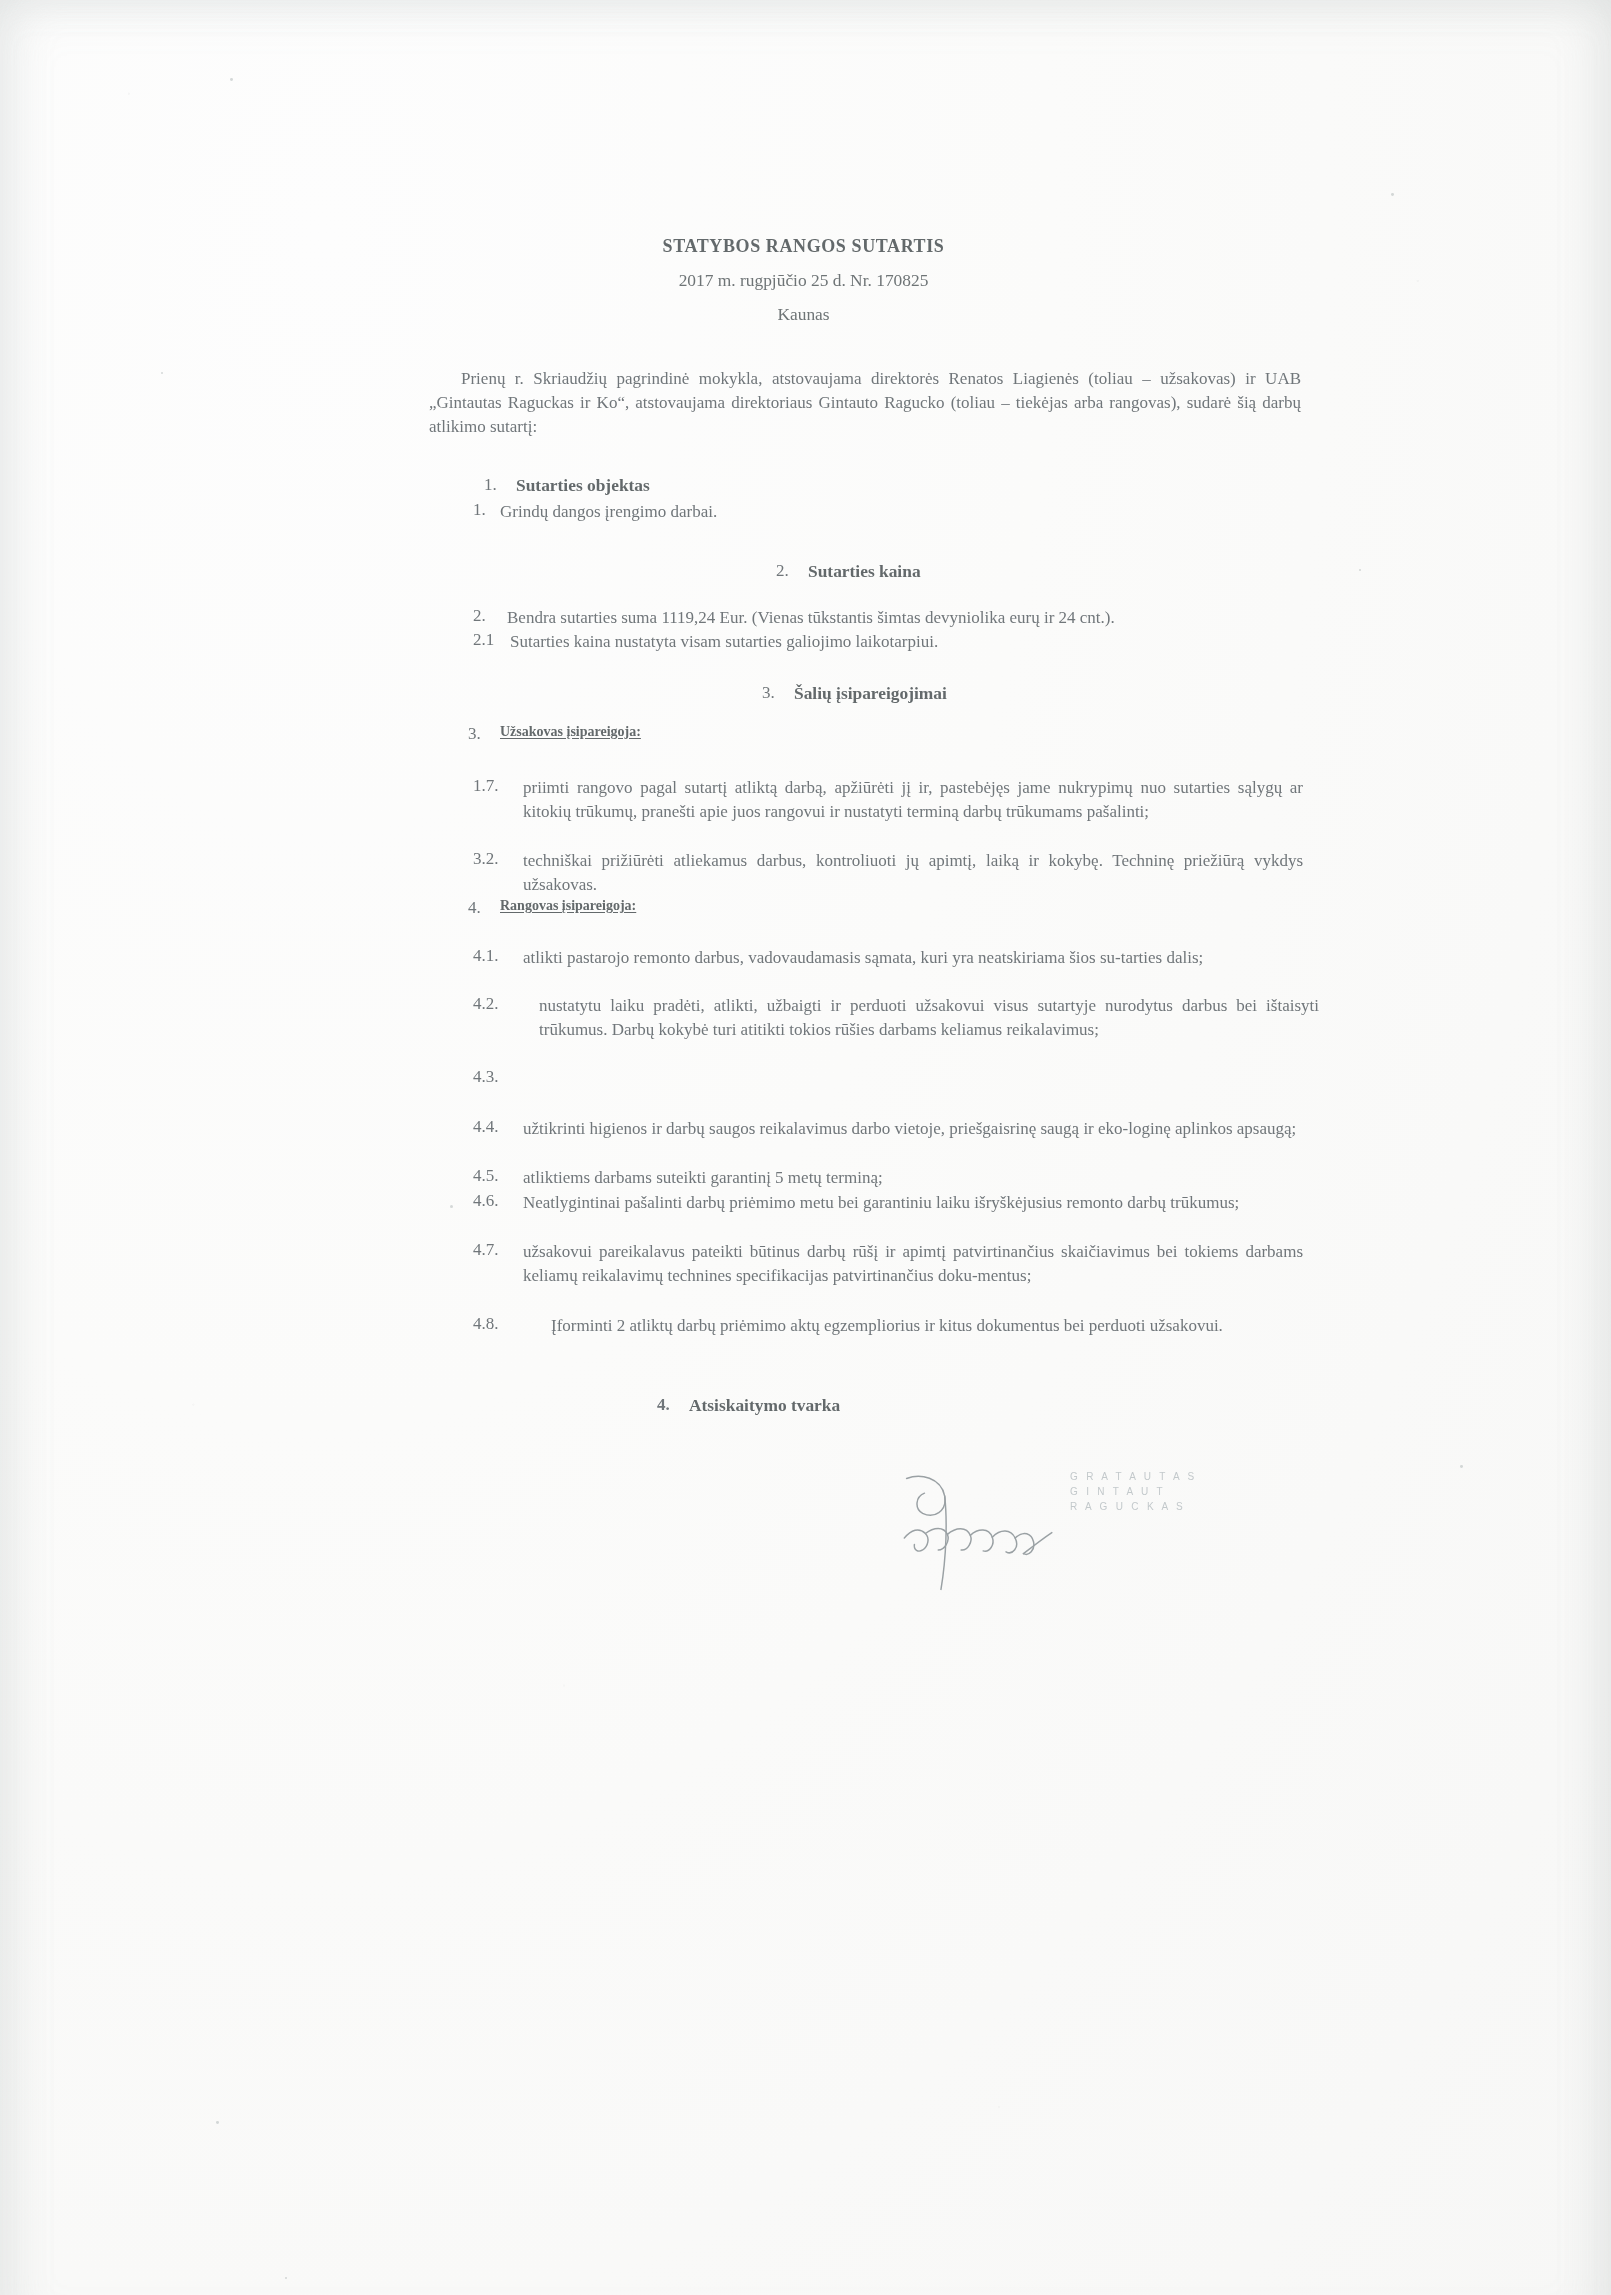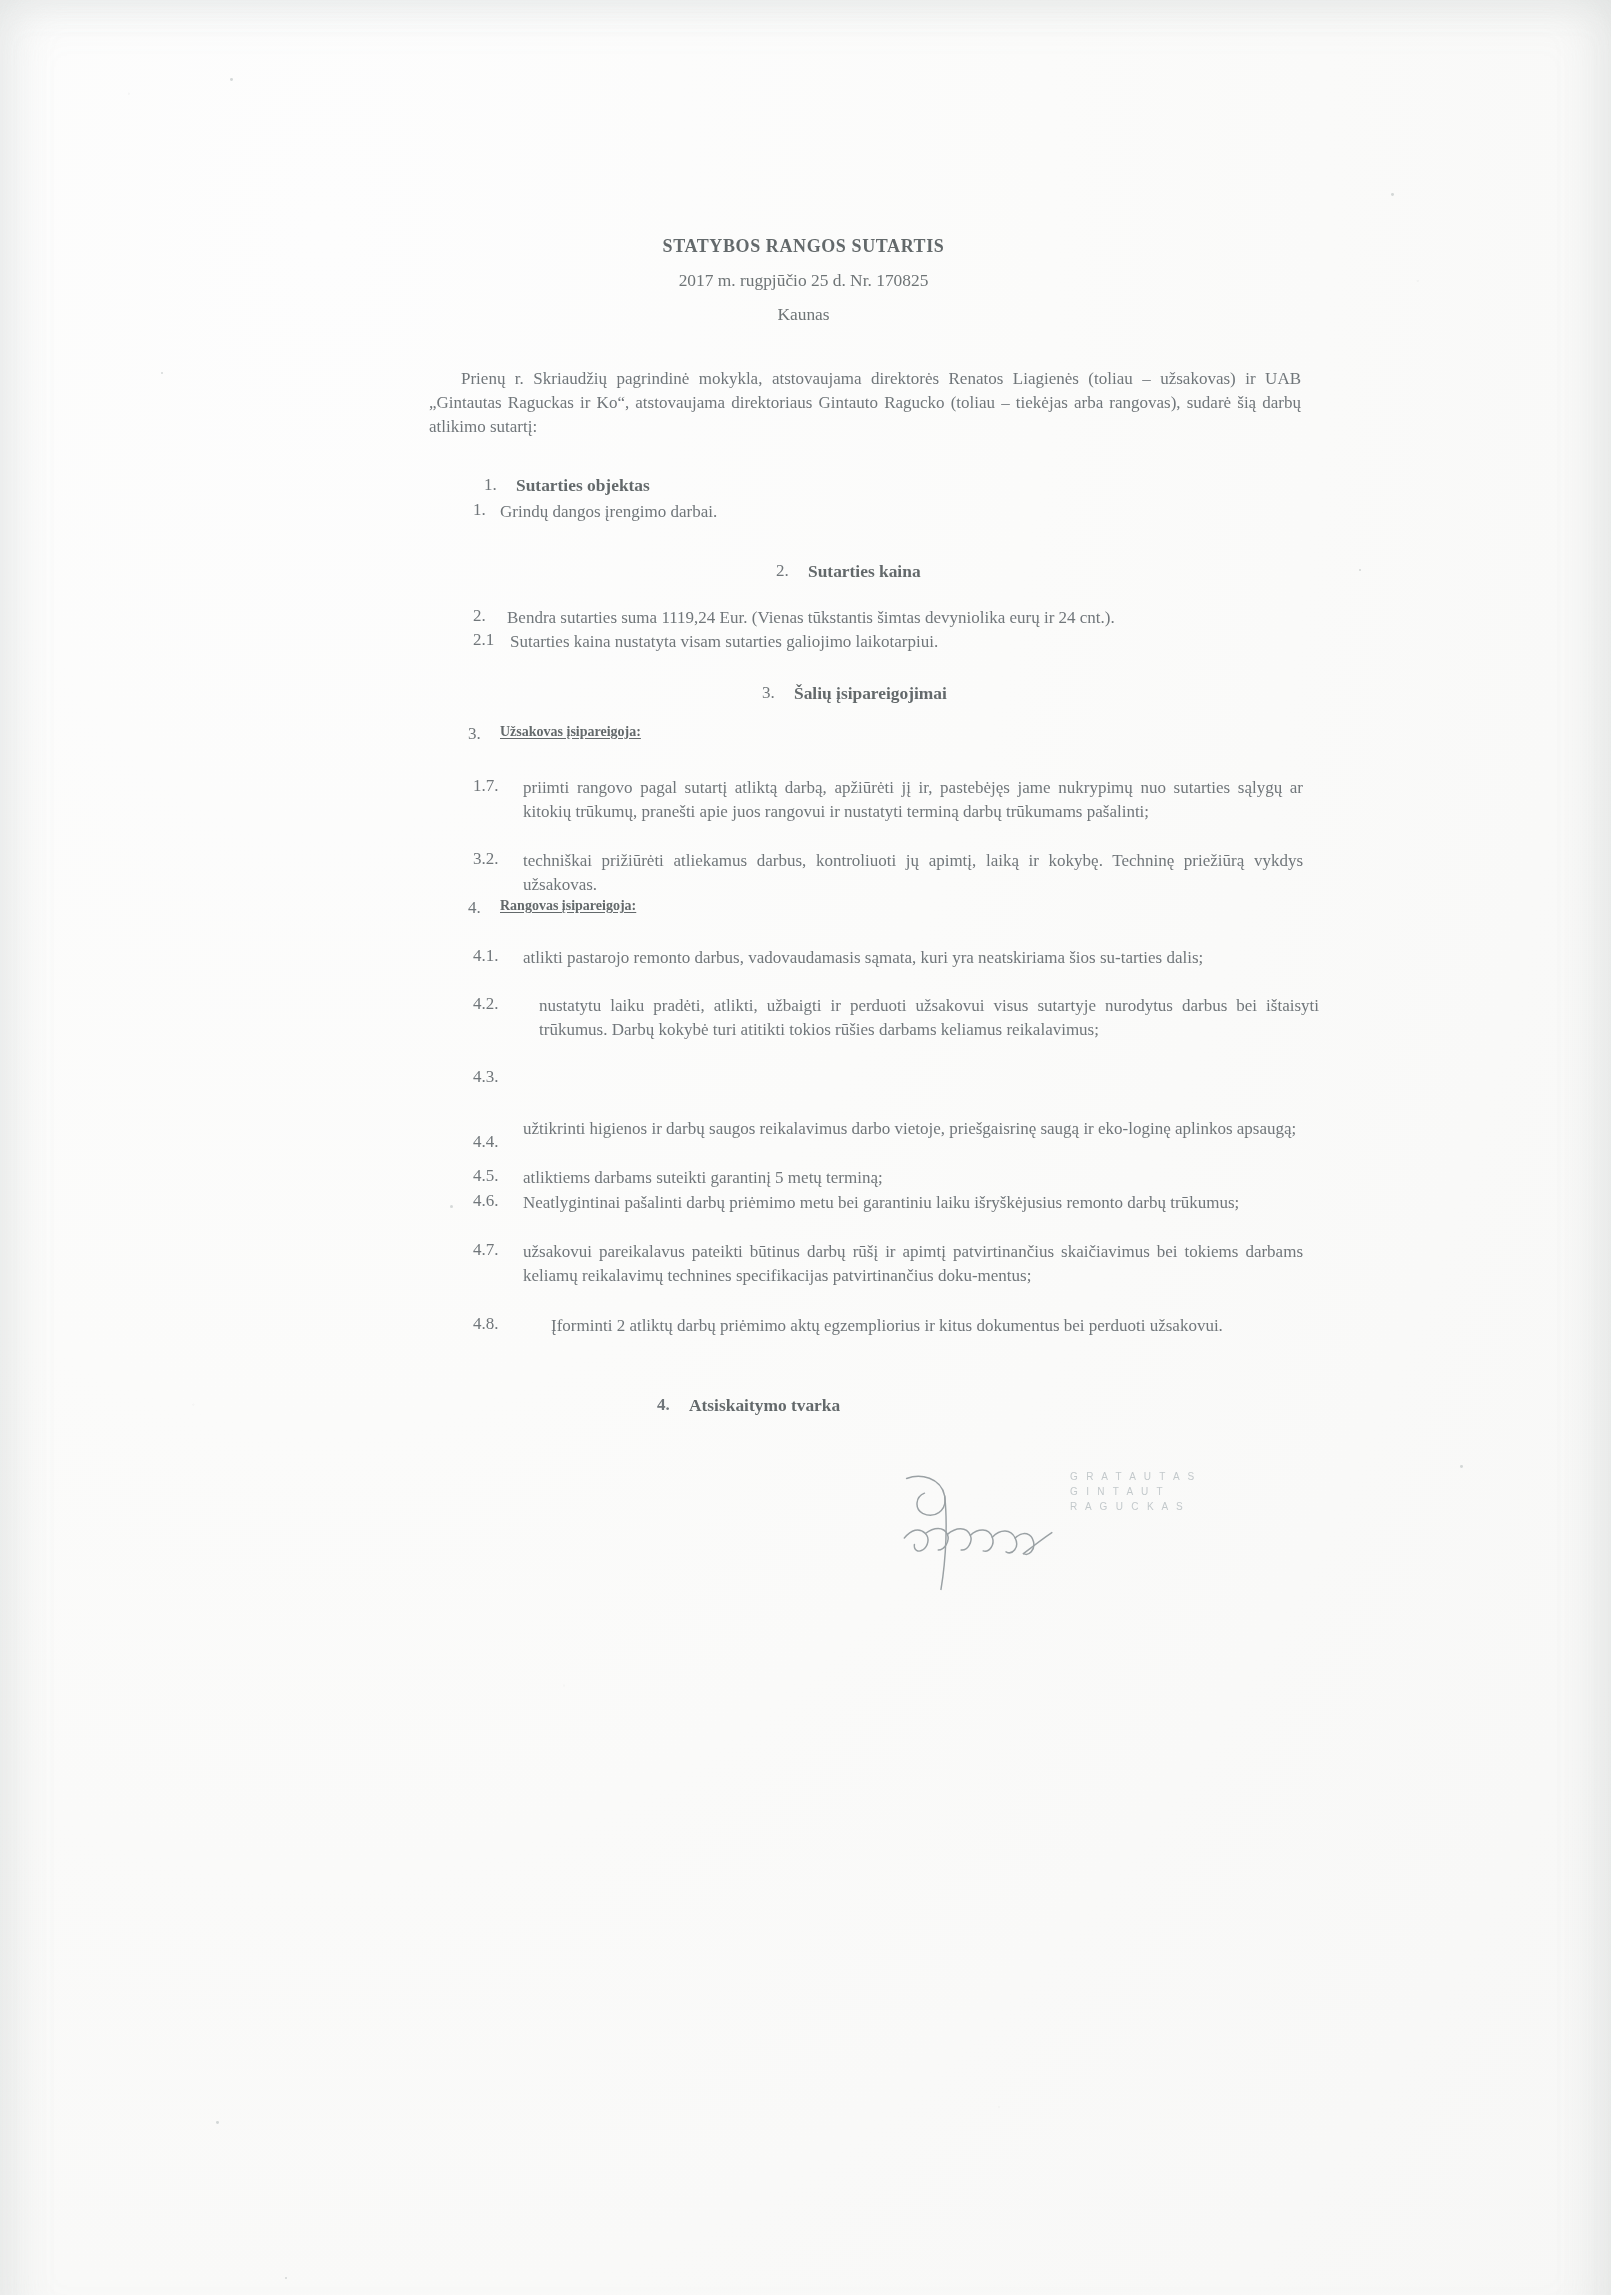--- a/index.html
+++ b/index.html
@@ -185,21 +185,21 @@
     <div class="blk sect-head-u" style="left:500px; top:898px;">Rangovas įsipareigoja:</div>
 
     <div class="num" style="left:473px; top:946px;">4.1.</div>
     <div class="item" style="left:523px; top:946px; width:780px; text-align:justify;">atlikti pastarojo remonto darbus, vadovaudamasis sąmata, kuri yra neatskiriama šios su-tarties dalis;</div>
 
     <div class="num" style="left:473px; top:994px;">4.2.</div>
     <div class="item" style="left:523px; top:994px; width:780px; text-align:justify;margin-left:16px;">nustatytu laiku pradėti, atlikti, užbaigti ir perduoti užsakovui visus sutartyje nurodytus darbus bei ištaisyti trūkumus. Darbų kokybė turi atitikti tokios rūšies darbams keliamus reikalavimus;</div>
 
     <div class="num" style="left:473px; top:1067px;">4.3.</div>
 
-    <div class="num" style="left:473px; top:1117px;margin-top:15px;">4.4.</div>
+    <div class="num" style="left:473px; top:1117px;">4.4.</div>
     <div class="item" style="left:523px; top:1117px; width:780px; text-align:justify;">užtikrinti higienos ir darbų saugos reikalavimus darbo vietoje, priešgaisrinę saugą ir eko-loginę aplinkos apsaugą;</div>
 
     <div class="num" style="left:473px; top:1166px;">4.5.</div>
     <div class="item" style="left:523px; top:1166px; width:780px;">atliktiems darbams suteikti garantinį 5 metų terminą;</div>
 
     <div class="num" style="left:473px; top:1191px;">4.6.</div>
     <div class="item" style="left:523px; top:1191px; width:725px;">Neatlygintinai pašalinti darbų priėmimo metu bei garantiniu laiku išryškėjusius remonto darbų trūkumus;</div>
 
     <div class="num" style="left:473px; top:1240px;">4.7.</div>
     <div class="item" style="left:523px; top:1240px; width:780px; text-align:justify;">užsakovui pareikalavus pateikti būtinus darbų rūšį ir apimtį patvirtinančius skaičiavimus bei tokiems darbams keliamų reikalavimų technines specifikacijas patvirtinančius doku-mentus;</div>

